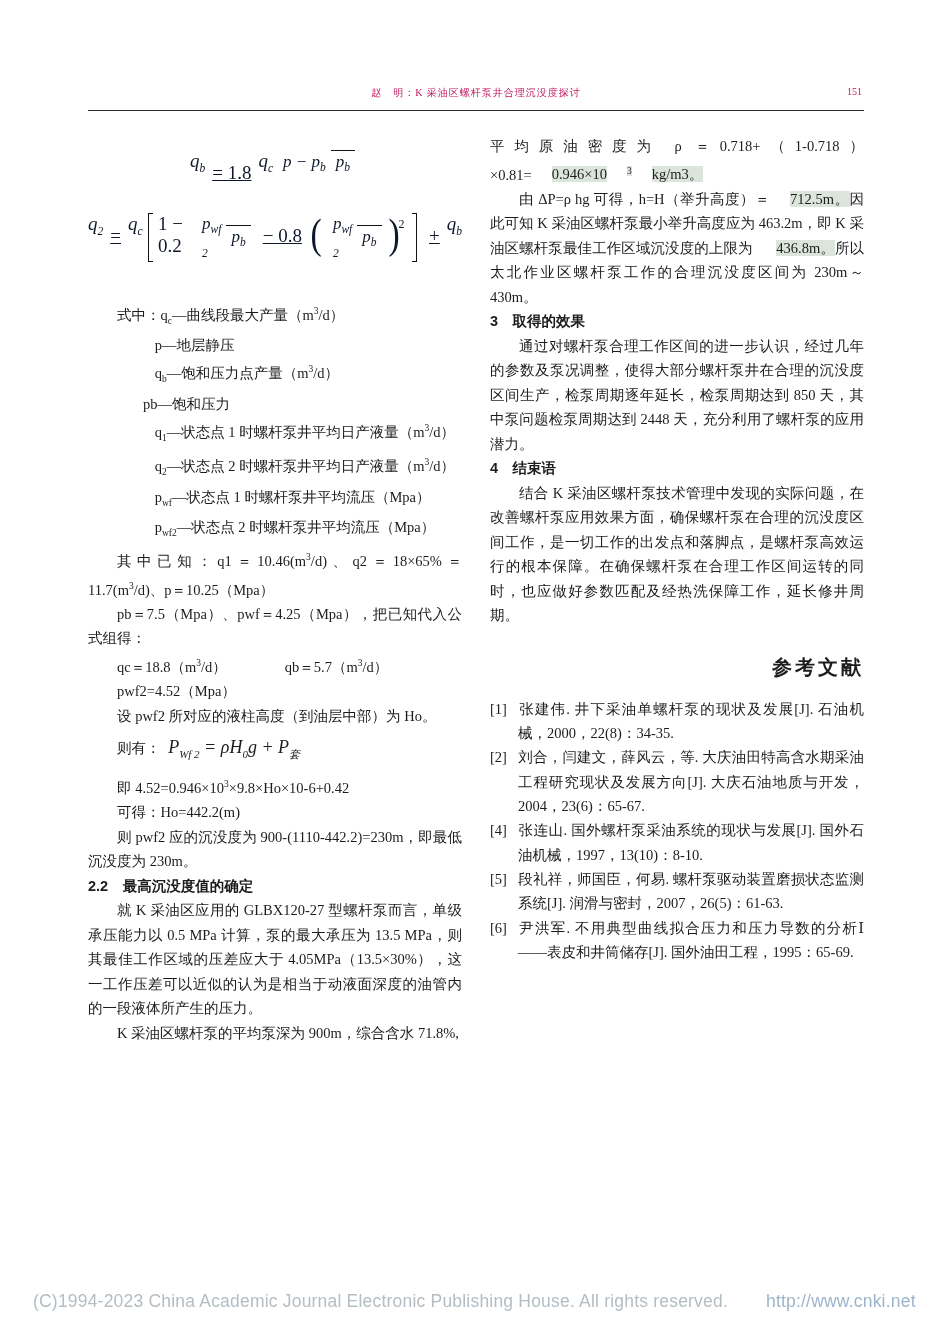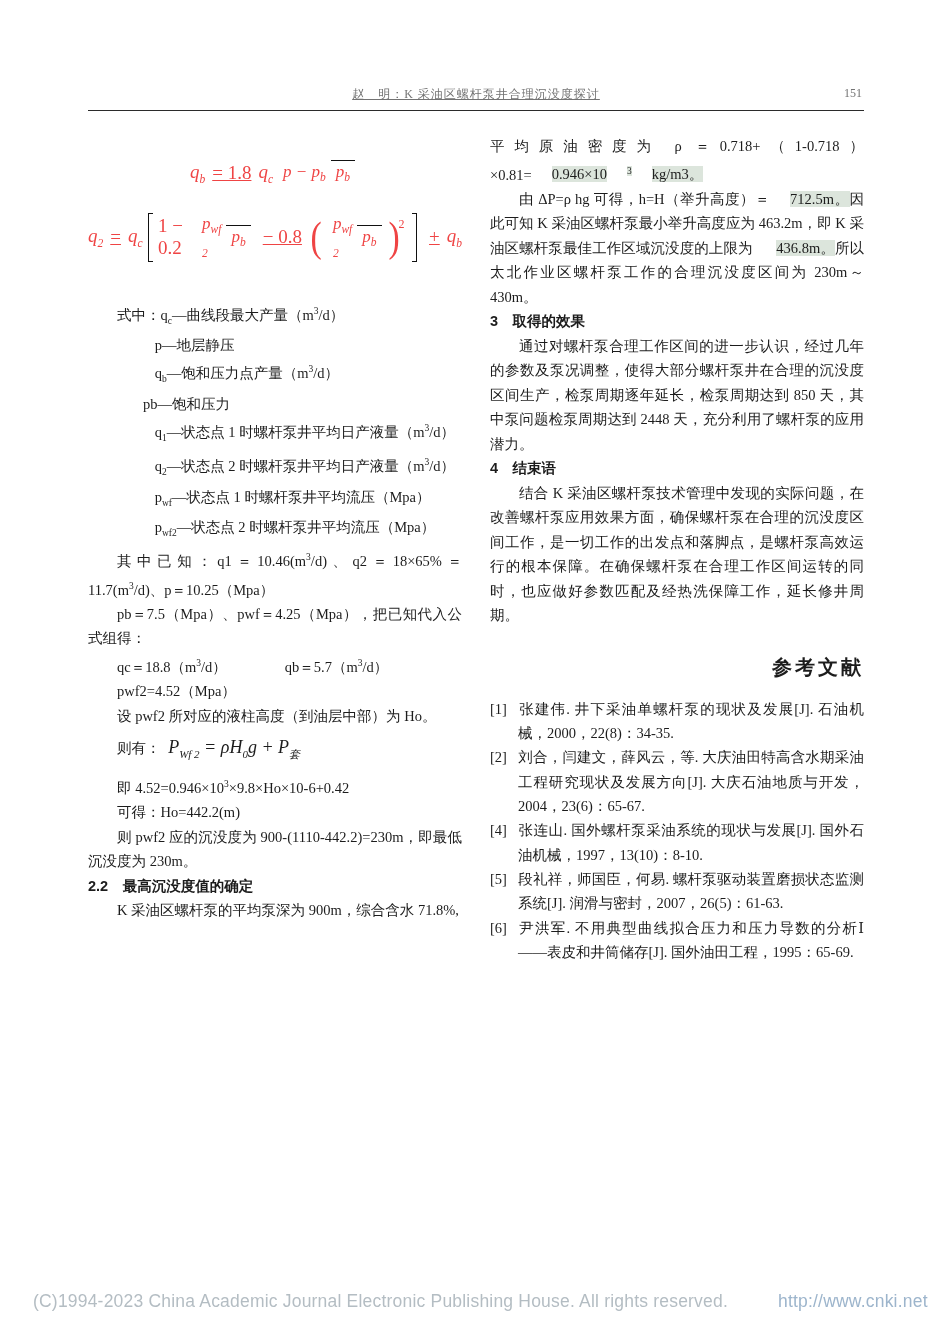--- a/index.html
+++ b/index.html
@@ -4,21 +4,21 @@
 <style>
   * { box-sizing: border-box; }
   html, body { margin: 0; padding: 0; }
   body {
     width: 950px; height: 1344px; background: #ffffff; overflow: hidden;
     position: relative; color: #1c1c1c;
     font-family: "Liberation Serif", "DejaVu Serif", serif;
   }
 
   
-  .header { position: absolute; top: 86px; left: 88px; width: 776px; font-size: 12px; color: #737373; text-decoration: underline; }
+  .header { position: absolute; top: 86px; left: 88px; width: 776px; font-size: 10px; color: #be185d; }
   .header-title { text-align: center; letter-spacing: 1px; }
   .header-page { position: absolute; right: 2px; top: 0; }
   .header-rule { position: absolute; top: 110px; left: 88px; width: 776px; border-top: 1.5px solid #2b2b2b; }
 
   
   .col { position: absolute; top: 130px; }
   .col-left  { left: 88px;  width: 374px; }
   .col-right { left: 490px; width: 374px; top: 134px; }
 
   
@@ -27,21 +27,21 @@
   .ind1  { text-indent: 2em; }
   .ind2  { padding-left: 4.6em; }
   .ind15 { padding-left: 3.8em; }
   .h2 { font-weight: bold; font-family: "Liberation Sans", "DejaVu Sans", sans-serif; }
   .tline sub { font-size: 9.5px; }
   .tline sup { font-size: 9.5px; }
   .hl { background: var(--highlight, #dce5dc); margin-left: 20px; }
   .it { font-style: italic; }
 
   
-  .formula-row { display: flex; align-items: center; justify-content: center; font-size: 19px; color: #ef4444; }
+  .formula-row { display: flex; align-items: flex-start; justify-content: center; font-size: 19px; color: #0f172a; }
   .formula-row .vtok { display: inline-block; white-space: nowrap; }
   .formula-row sub { font-size: 11.5px; font-style: italic; }
   .fop { margin: 12px 7px; white-space: nowrap; text-decoration: underline; }
   .frac { display: inline-flex; flex-direction: row; align-items: center; margin: 0 5px; font-size: 17px; line-height: 1.3; }
   .frac .num { padding: 0 5px; }
   .frac .den { border-top: 1.2px solid #111; padding: 0 5px; }
   .f1 { margin: 20px 0 8px; }
   .f2 { margin: 12px 0 32px; padding: 5px 0; }
   .sqb { width: 8px; align-self: stretch; margin: 0 5px; }
   .sqbl { border-left: 1.7px solid #111; border-top: 1.7px solid #111; border-bottom: 1.7px solid #111; }
@@ -54,21 +54,21 @@
   .f3body sub { font-size: 11px; }
   .f3prefix { font-style: normal; margin-right: 4px; }
 
   
   .refs-title { text-align: right; font-weight: bold; font-size: 20px; letter-spacing: 3px; margin: 26px 0 16px;
                 font-family: Liberation Sans, sans-serif; }
   .ref { font-size: 14.5px; line-height: 24.3px; text-align: justify; padding-left: 28px; }
   .ref-label { display: inline-block; width: 28px; margin-left: -28px; }
 
   
-  .footer { position: absolute; left: 33px; top: 1291px; width: 900px; display: flex; gap: 50px;
+  .footer { position: absolute; left: 33px; top: 1291px; width: 900px; display: flex; gap: 38px;
             font-family: "Liberation Sans", "DejaVu Sans", sans-serif; font-size: 17.5px;
             color: var(--footer-text, #b4bdc3); letter-spacing: 0.2px; }
   .footer-url { color: var(--footer-url, #9db5cc); text-decoration: none; cursor: pointer; }
 </style>
 </head>
 <body>
 
 <div class="page">
 
   <div class="header">
@@ -131,20 +131,21 @@
     <div class="f3line">
       <span class="f3prefix">则有：</span>
       <span class="f3body"><span>P</span><sub>Wf 2</sub><span> = </span><span>ρH</span><sub>0</sub><span>g + P</span><sub>套</sub></span>
     </div>
 
     <div class="textblock">
         <div class="tline ind1">即 4.52=0.946×10<sup>3</sup>×9.8×Ho×10-6+0.42</div>
         <div class="tline ind1">可得：Ho=442.2(m)</div>
         <div class="tline ind1 just">则 pwf2 应的沉没度为 900-(1110-442.2)=230m，即最低沉没度为 230m。</div>
         <div class="tline h2">2.2　最高沉没度值的确定</div>
+        <div class="tline ind1 just">就 K 采油区应用的 GLBX120-27 型螺杆泵而言，单级承压能力以 0.5 MPa 计算，泵的最大承压为 13.5 MPa，则其最佳工作区域的压差应大于 4.05MPa（13.5×30%），这一工作压差可以近似的认为是相当于动液面深度的油管内的一段液体所产生的压力。</div>
         <div class="tline ind1 just">K 采油区螺杆泵的平均泵深为 900m，综合含水 71.8%,</div>
       </div>
   </div>
 
   <div class="col col-right">
     <div class="textblock">
         <div class="tline just">平均原油密度为 ρ ＝0.718+（1-0.718）×0.81=<span class="hl">0.946×10</span><sup class="hl">3</sup><span class="hl">kg/m3。</span></div>
         <div class="tline ind1 just">由 ΔP=ρ hg 可得，h=H（举升高度）＝<span class="hl">712.5m。</span>因此可知 K 采油区螺杆泵最小举升高度应为 463.2m，即 K 采油区螺杆泵最佳工作区域沉没度的上限为 <span class="hl">436.8m。</span>所以太北作业区螺杆泵工作的合理沉没度区间为 230m～430m。</div>
         <div class="tline h2">3　取得的效果</div>
         <div class="tline ind1 just">通过对螺杆泵合理工作区间的进一步认识，经过几年的参数及泵况调整，使得大部分螺杆泵井在合理的沉没度区间生产，检泵周期逐年延长，检泵周期达到 850 天，其中泵问题检泵周期达到 2448 天，充分利用了螺杆泵的应用潜力。</div>

